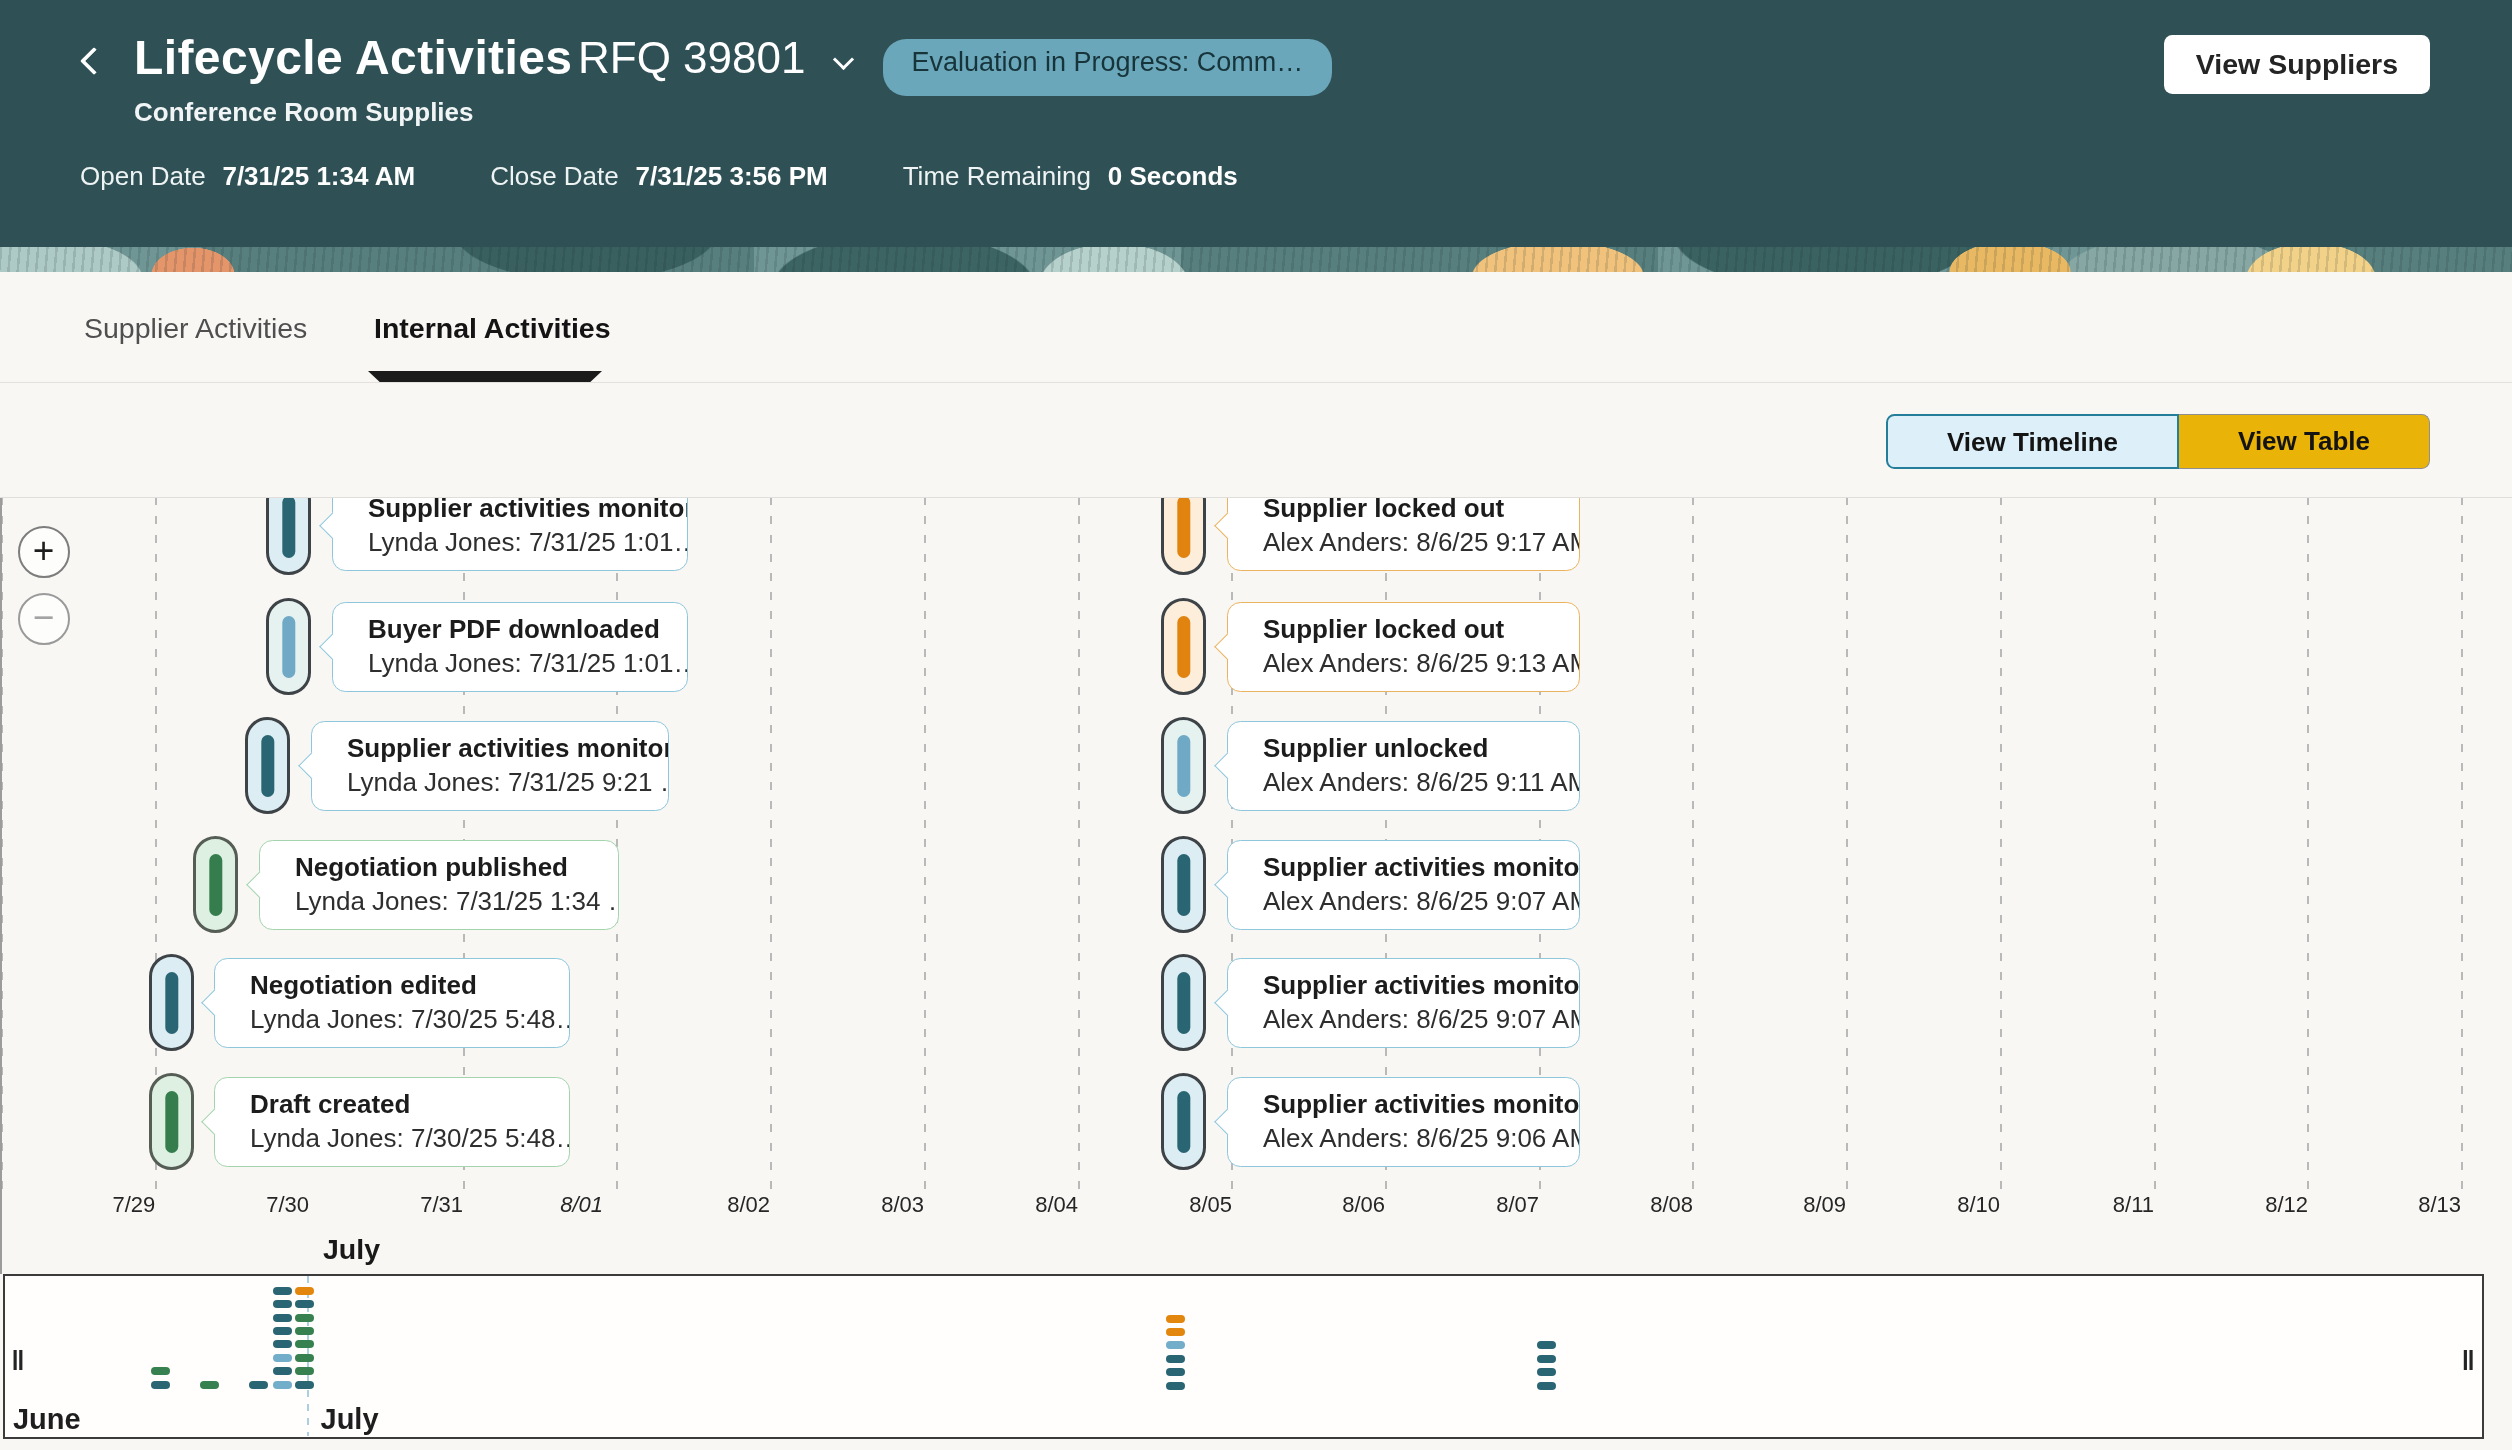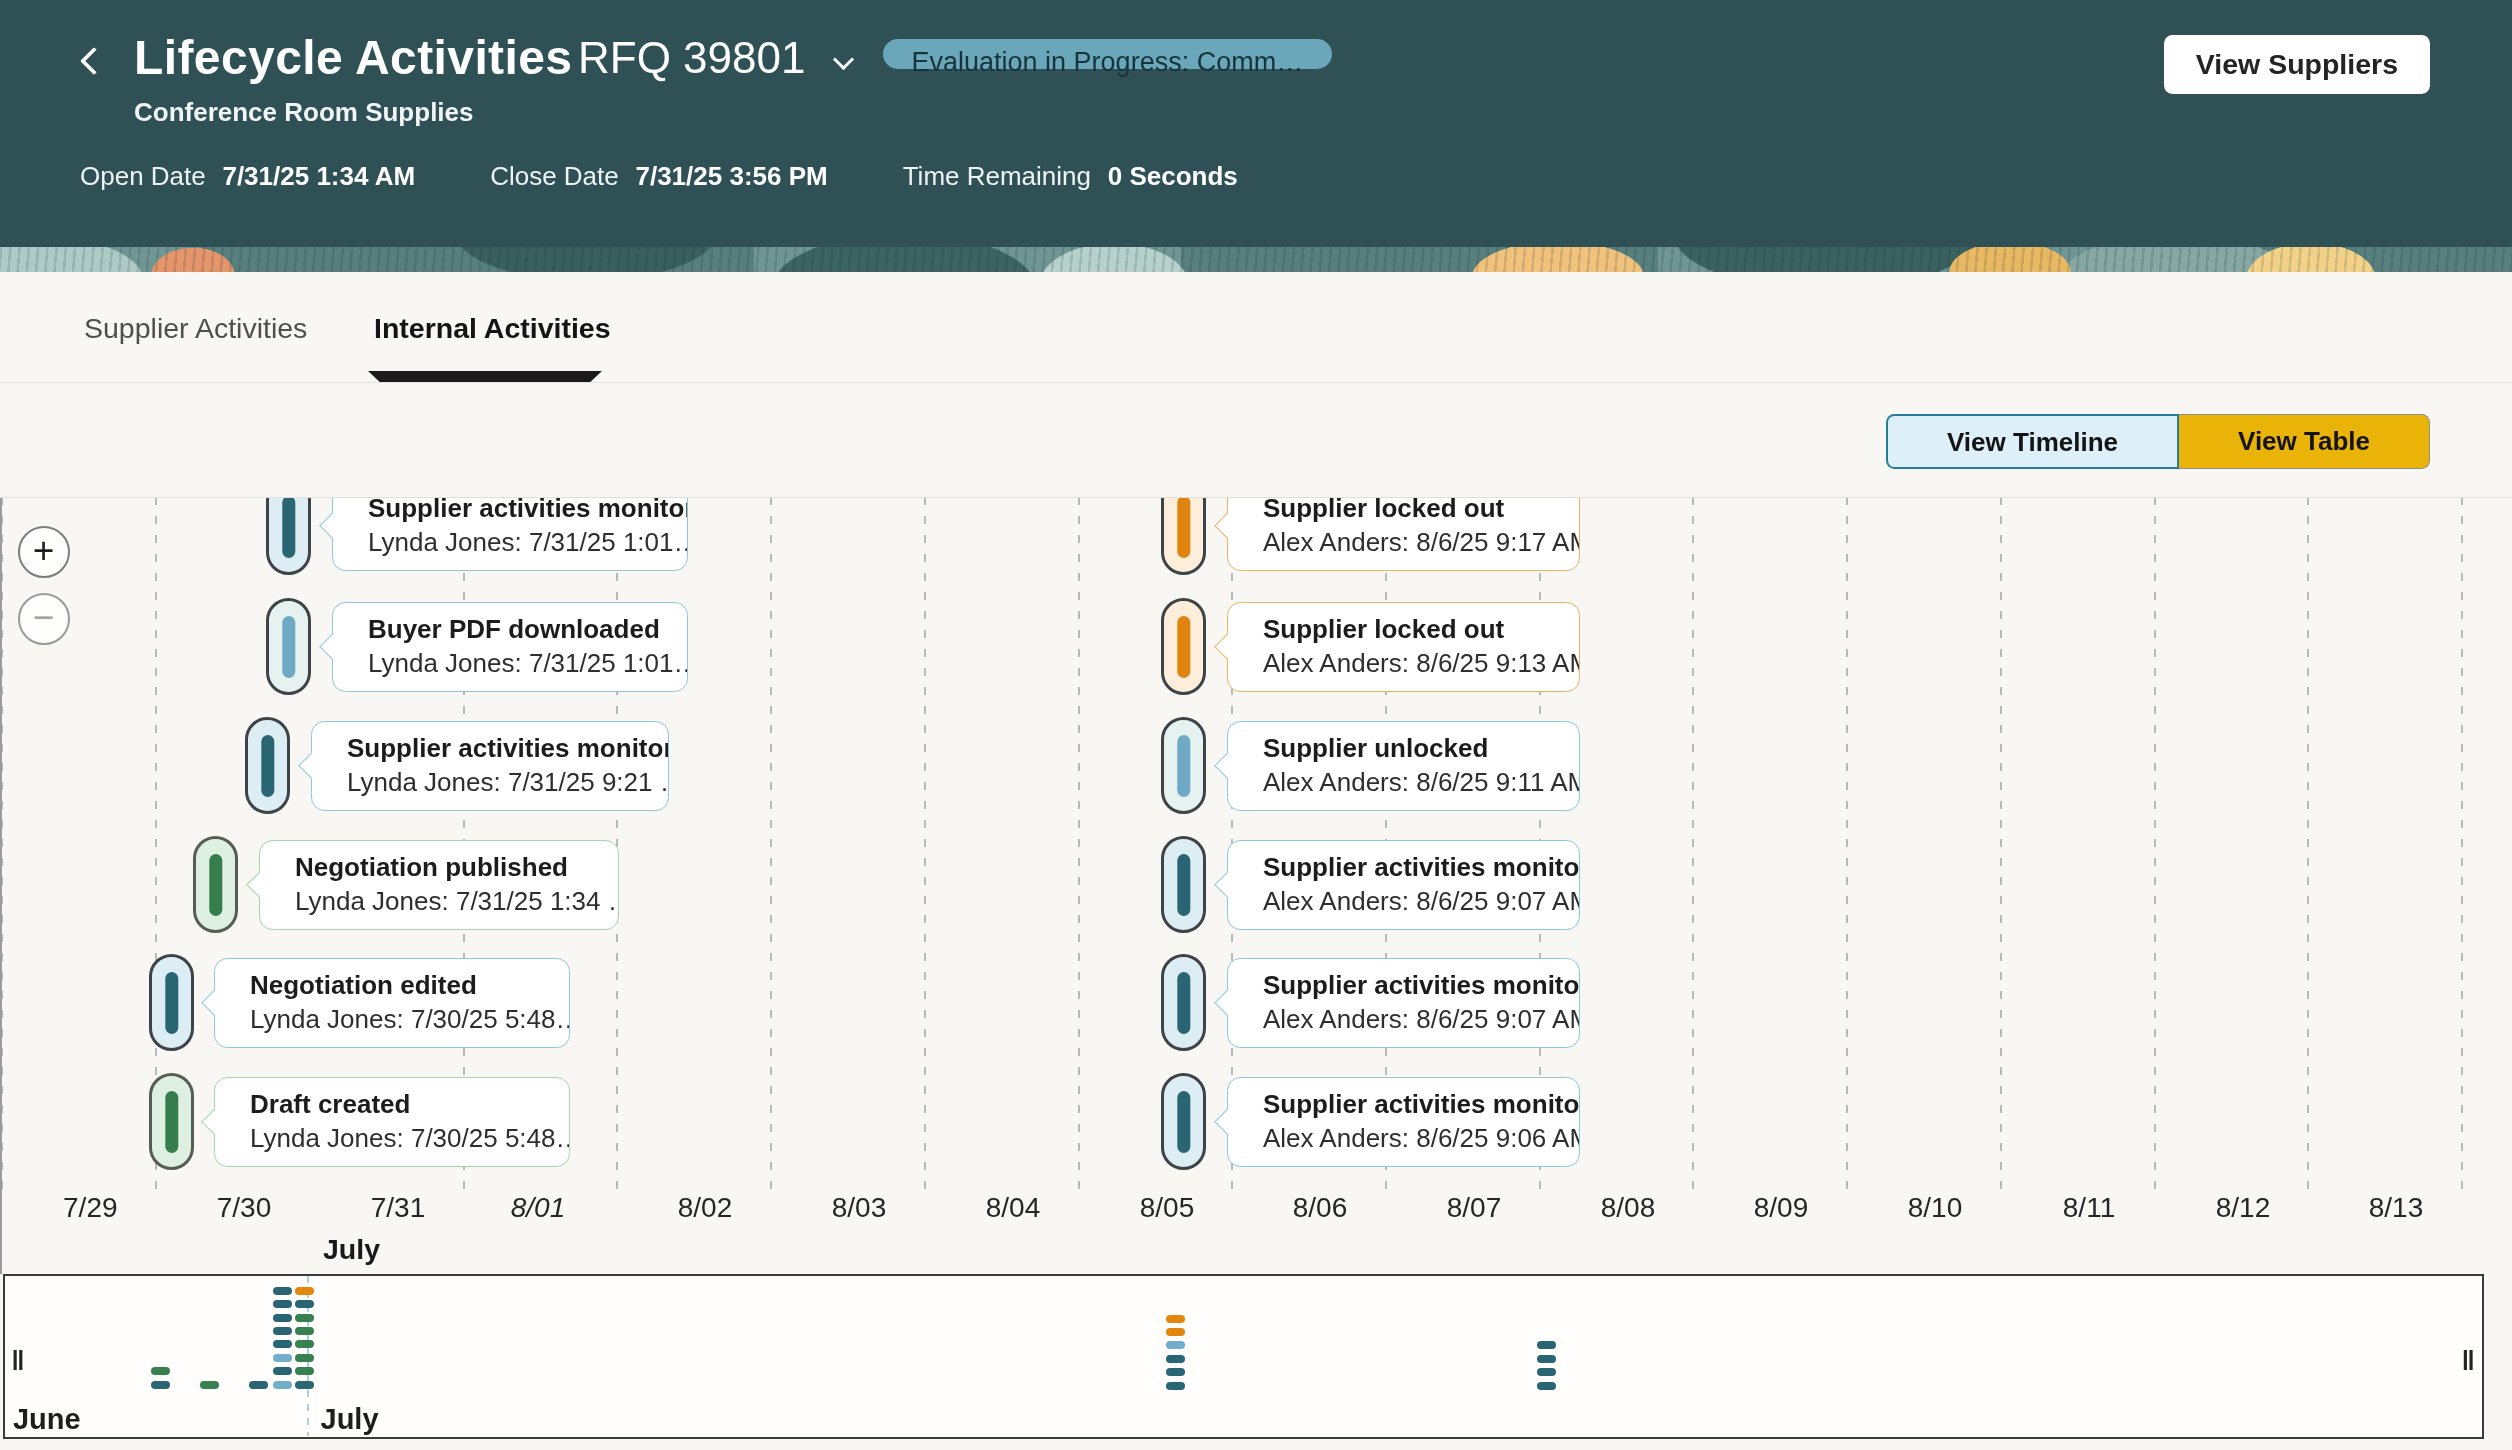--- a/index.html
+++ b/index.html
@@ -8,21 +8,21 @@
   .page { position:relative; width:2512px; height:1450px; background:#f8f7f4; }
 
   
   .app-header { position:absolute; left:0; top:0; width:2512px; height:247px; background:#2f5156; color:#fff; }
   .back-btn { position:absolute; left:74px; top:44px; width:37px; height:37px; cursor:pointer; }
   .back-btn .chev { position:absolute; left:10px; top:6.7px; width:20px; height:20px; border-left:4.2px solid #fff; border-bottom:4.2px solid #fff; transform:rotate(45deg); border-radius:1.7px; }
   .hdr-title { position:absolute; left:134px; top:30px; font-size:48px; font-weight:700; letter-spacing:0.4px; }
   .hdr-rfq { position:absolute; left:578px; top:33px; font-size:44px; font-weight:400; }
   .rfq-caret { position:absolute; left:836px; top:52px; width:22px; height:22px; cursor:pointer; }
   .rfq-caret .chev { position:absolute; width:15px; height:15px; border-left:3.3px solid #fff; border-bottom:3.3px solid #fff; transform:rotate(-45deg); }
-  .status-badge { position:absolute; left:883px; top:39px; height:30px; padding:0 28.5px; background:#6ba7ba; color:#16343a; border-radius:23.4px; font-size:27px; line-height:47px; font-weight:400; white-space:nowrap; }
+  .status-badge { position:absolute; left:883px; top:39px; height:57px; padding:0 28.5px; background:#6ba7ba; color:#16343a; border-radius:23.4px; font-size:27px; line-height:47px; font-weight:400; white-space:nowrap; }
   .view-suppliers { position:absolute; right:82px; top:35px; height:59px; padding:0 32px; background:#fff; color:#242424; border:none; border-radius:8.4px; font-size:28.5px; font-weight:700; font-family:inherit; cursor:pointer; }
   .hdr-subtitle { position:absolute; left:134px; top:97px; font-size:26px; font-weight:700; color:#f2f5f5; }
   .dates-row { position:absolute; left:80px; top:161px; display:flex; gap:75px; font-size:26px; align-items:baseline; }
   .dates-row .pair { display:flex; gap:16.7px; align-items:baseline; }
   .dates-row .lbl { font-weight:400; color:#eef3f3; }
   .dates-row .val { font-weight:700; color:#fff; }
 
   
   .deco-strip { position:absolute; left:0; top:247px; width:2512px; height:25px;
     background:
@@ -73,21 +73,21 @@
   .marker { position:absolute; width:45px; height:97px; border-radius:22.6px; border:3.3px solid #3d4346; }
   .marker .bar { position:absolute; left:50%; top:50%; transform:translate(-50%,-50%); width:13.4px; height:62px; border-radius:6.7px; }
 
   .event-card { position:absolute; height:90px; background:#fff; border:1.7px solid; border-radius:13.4px; padding:10px 0 0 35px; }
   .event-card::before { content:""; position:absolute; left:-10px; top:50%; width:18.4px; height:18.4px; background:#fff;
     border-left:1.7px solid; border-bottom:1.7px solid; border-color:inherit; transform:translateY(-50%) rotate(45deg); }
   .event-title { font-size:26px; font-weight:700; color:#1c1c1c; line-height:33px; white-space:nowrap; overflow:hidden; }
   .event-sub { font-size:26px; font-weight:400; color:#2e2e2e; line-height:35px; white-space:nowrap; overflow:hidden; }
 
   .axis-layer { position:absolute; left:0; top:1192px; width:2512px; height:33px; pointer-events:none; }
-  .axis-day { position:absolute; top:0; width:154px; text-align:center; font-size:28px; color:#262626;padding-left:24px; }
+  .axis-day { position:absolute; top:0; width:154px; text-align:right; font-size:22px; color:#262626;padding-left:24px; }
   .month-label { position:absolute; left:323px; top:1233px; font-size:28.5px; font-weight:700; color:#191919; }
 
   
   .minimap { position:absolute; left:2.5px; top:1274px; width:2481px; height:165px; background:#fffefd; border:2.5px solid #3b3b3b; }
   .mm-handle { position:absolute; top:70px; font-size:27px; font-weight:700; color:#242424; cursor:ew-resize; }
   .mm-handle.left { left:6.7px; }
   .mm-handle.right { right:6.7px; }
   .mm-month-line { position:absolute; left:302px; top:0; width:2.5px; height:160px;
     background-image:repeating-linear-gradient(180deg,#a9cfe0 0 7.5px,transparent 7.5px 14.2px); }
   .mm-label { position:absolute; top:127px; font-size:29px; font-weight:700; color:#1e1e1e; }

